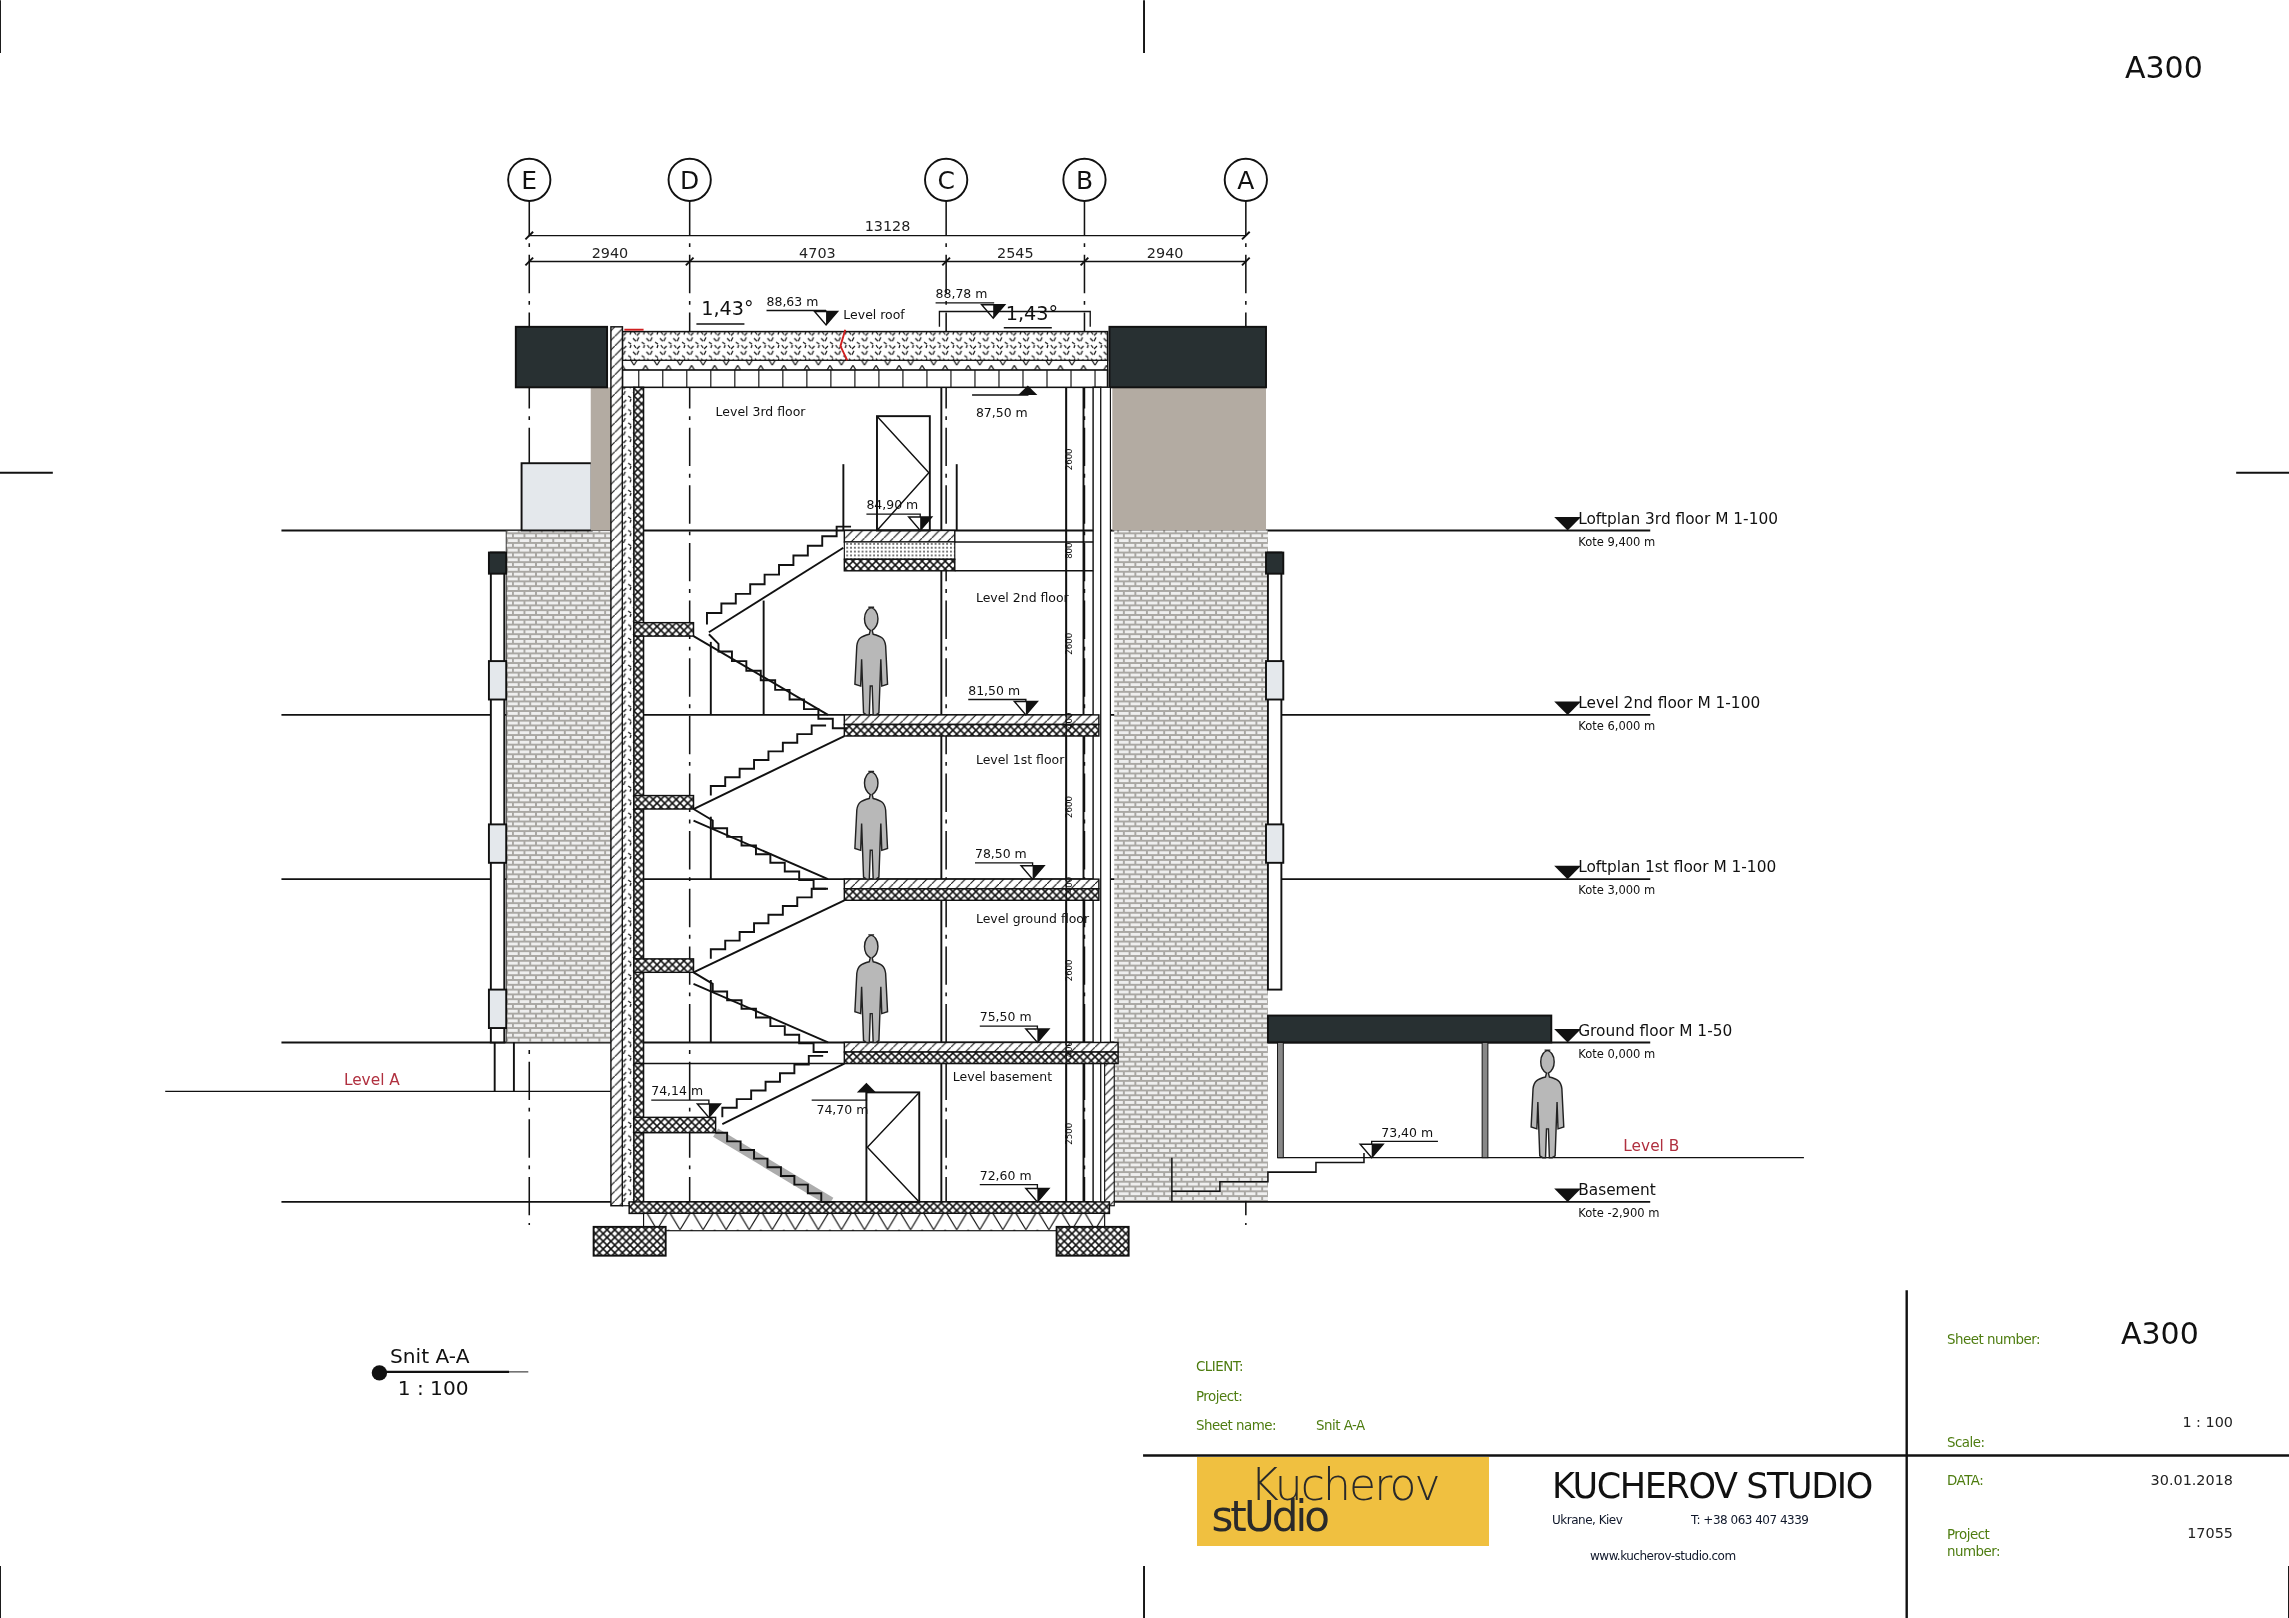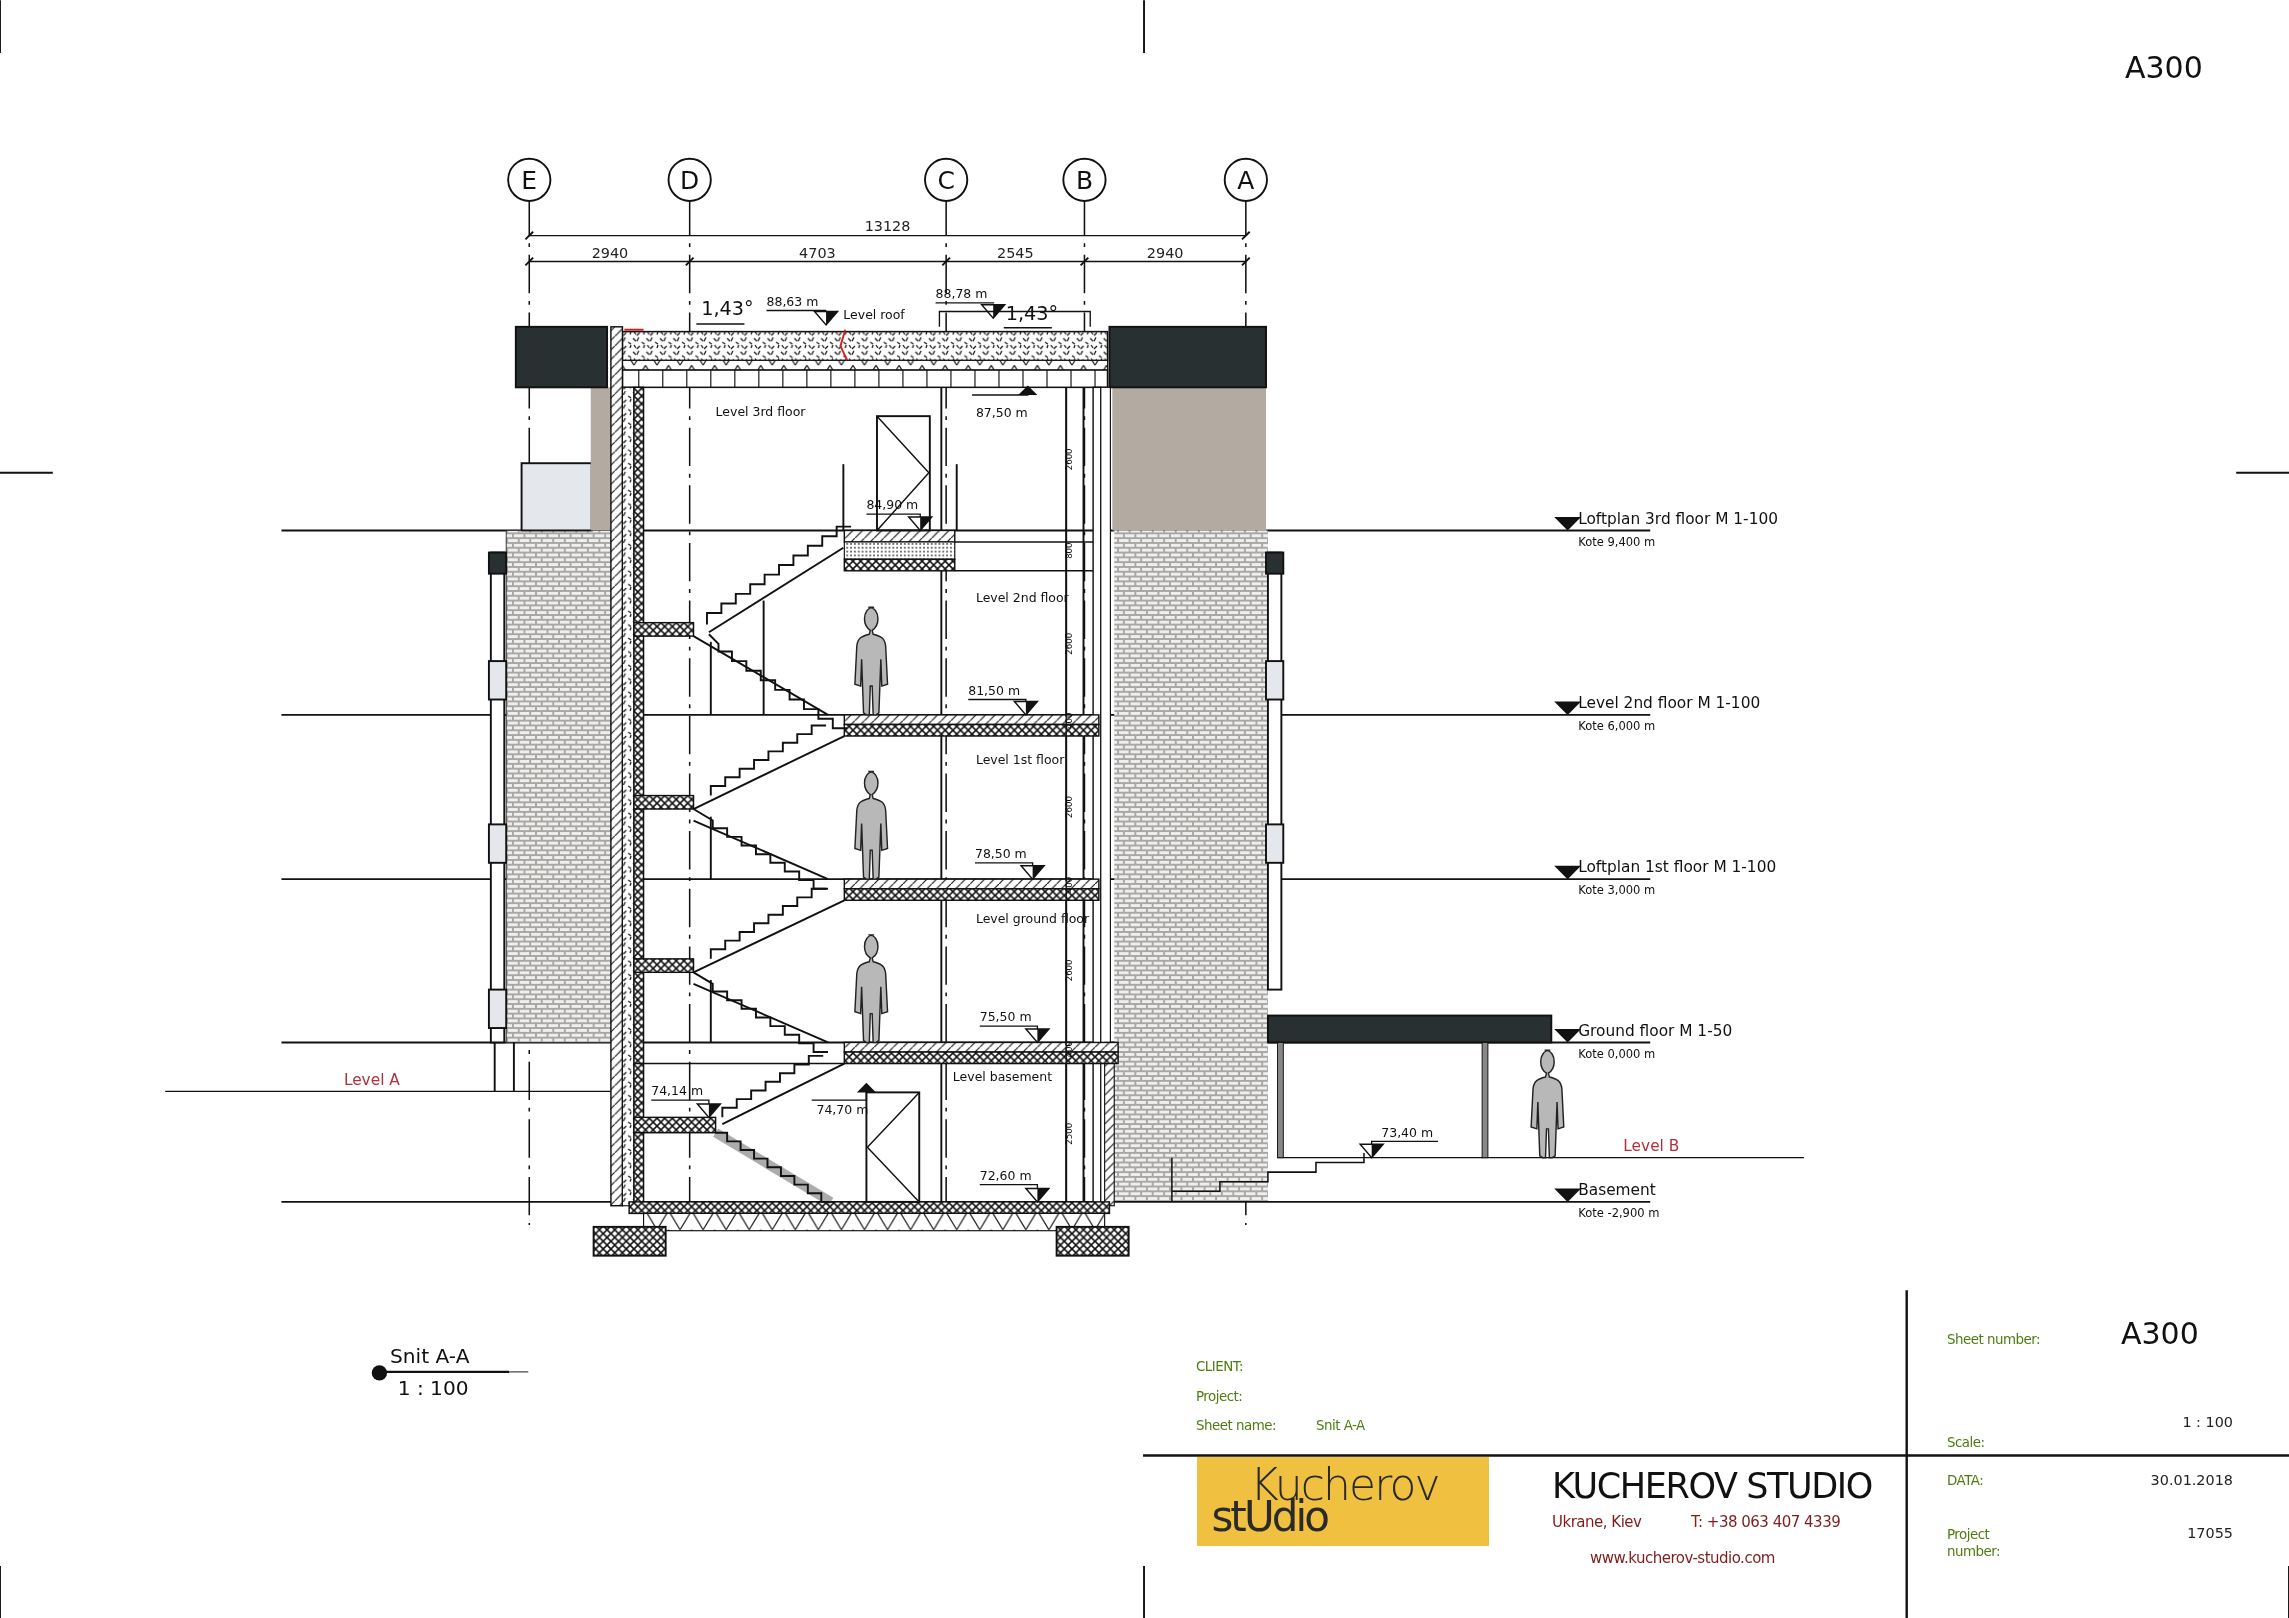--- a/index.html
+++ b/index.html
@@ -6,21 +6,21 @@
   body { width:2289px; height:1619px; position:relative; overflow:hidden; font-family:"DejaVu Sans", sans-serif; color:#111; }
   .abs { position:absolute; }
   svg text { font-family:"DejaVu Sans", sans-serif; }
   .tb-label { position:absolute; font-family:"DejaVu Sans", sans-serif; font-size:13.4px; color:#4d7c0f; letter-spacing:-0.5px; }
   .tb-value { position:absolute; font-family:"DejaVu Sans", sans-serif; font-size:14.4px; color:#222; text-align:right; }
   .sheet-corner { position:absolute; font-size:30px; color:#111; }
   .logo-box { position:absolute; left:1197px; top:1457px; width:292px; height:89px; background:#f0c040; }
   .logo-text1 { position:absolute; font-family:"DejaVu Sans", sans-serif; font-weight:200; font-size:44px; color:#2a2a2a; letter-spacing:-1.9px; }
   .logo-text2 { position:absolute; font-family:"DejaVu Sans", sans-serif; font-size:42px; color:#2a2a2a; letter-spacing:-2.9px; }
   .studio-name { position:absolute; left:1552px; top:1466px; font-family:"DejaVu Sans", sans-serif; font-size:35px; font-weight:normal; color:#111; letter-spacing:-1.4px; }
-  .studio-small { position:absolute; font-family:"DejaVu Sans", sans-serif; font-size:15px; color:#7f1d1d; letter-spacing:-0.5px; }
+  .studio-small { position:absolute; font-family:"DejaVu Sans", sans-serif; font-size:12px; color:#0f172a; letter-spacing:-0.5px; }
 </style>
 </head>
 <body>
 
 <svg class="abs" style="left:0;top:0" width="2289" height="1619" viewBox="0 0 2383 1685">
   <defs>
     <pattern id="brick" width="24" height="10" patternUnits="userSpaceOnUse">
       <rect width="24" height="10" fill="#a9a7a3"></rect>
       <rect x="1" y="1" width="10" height="3" fill="#efefef"></rect>
       <rect x="13" y="1" width="10" height="3" fill="#efefef"></rect>

